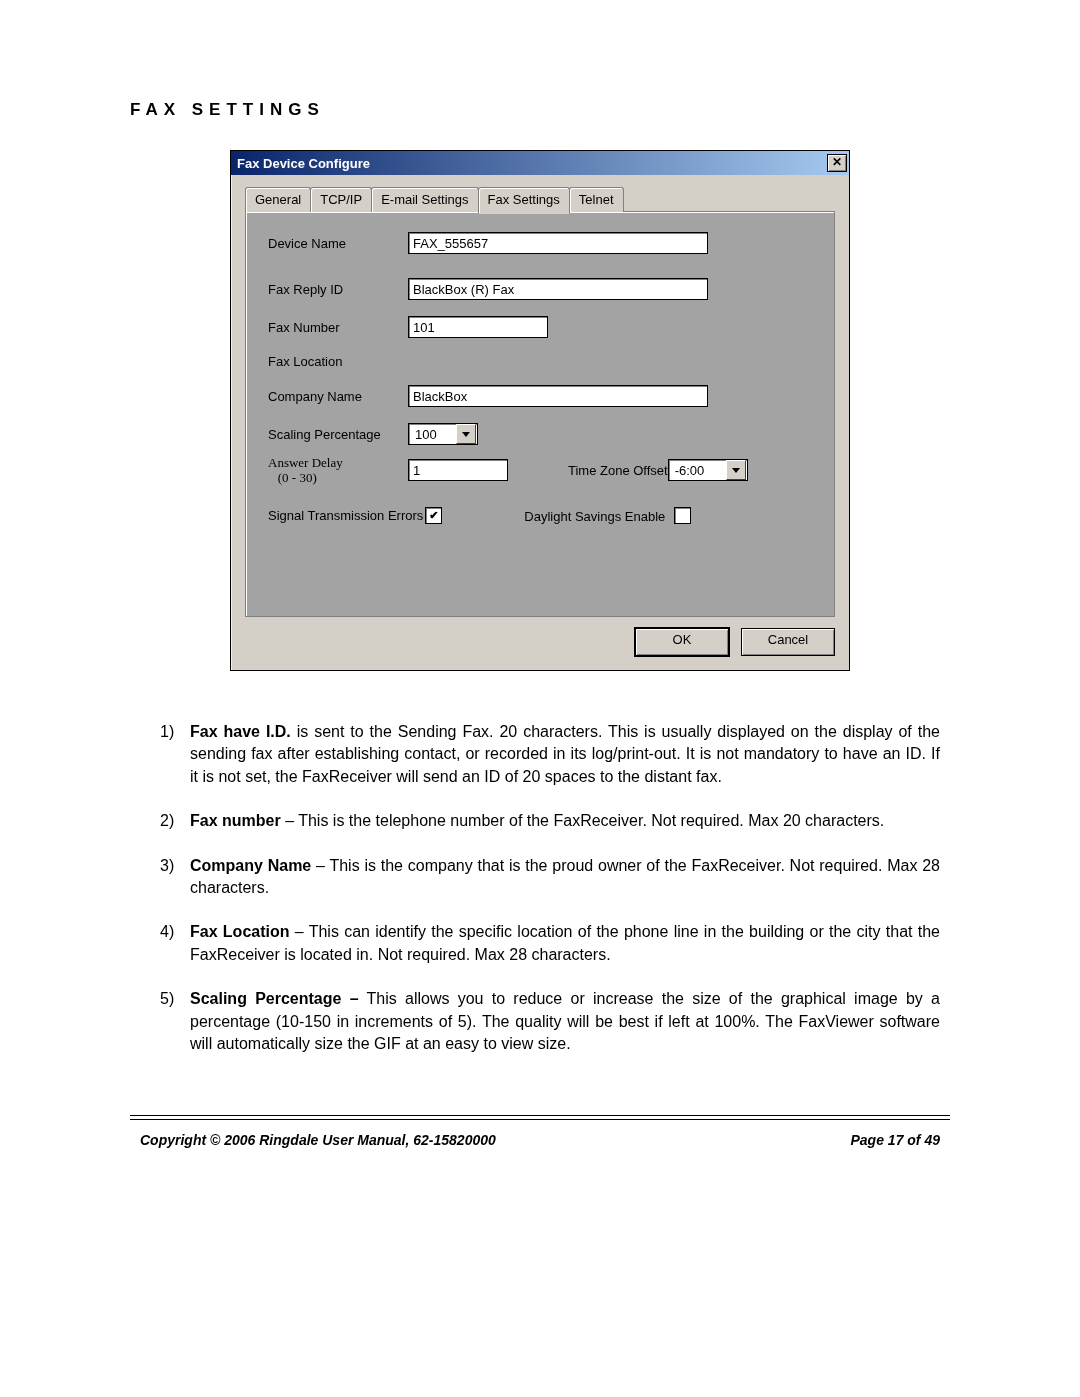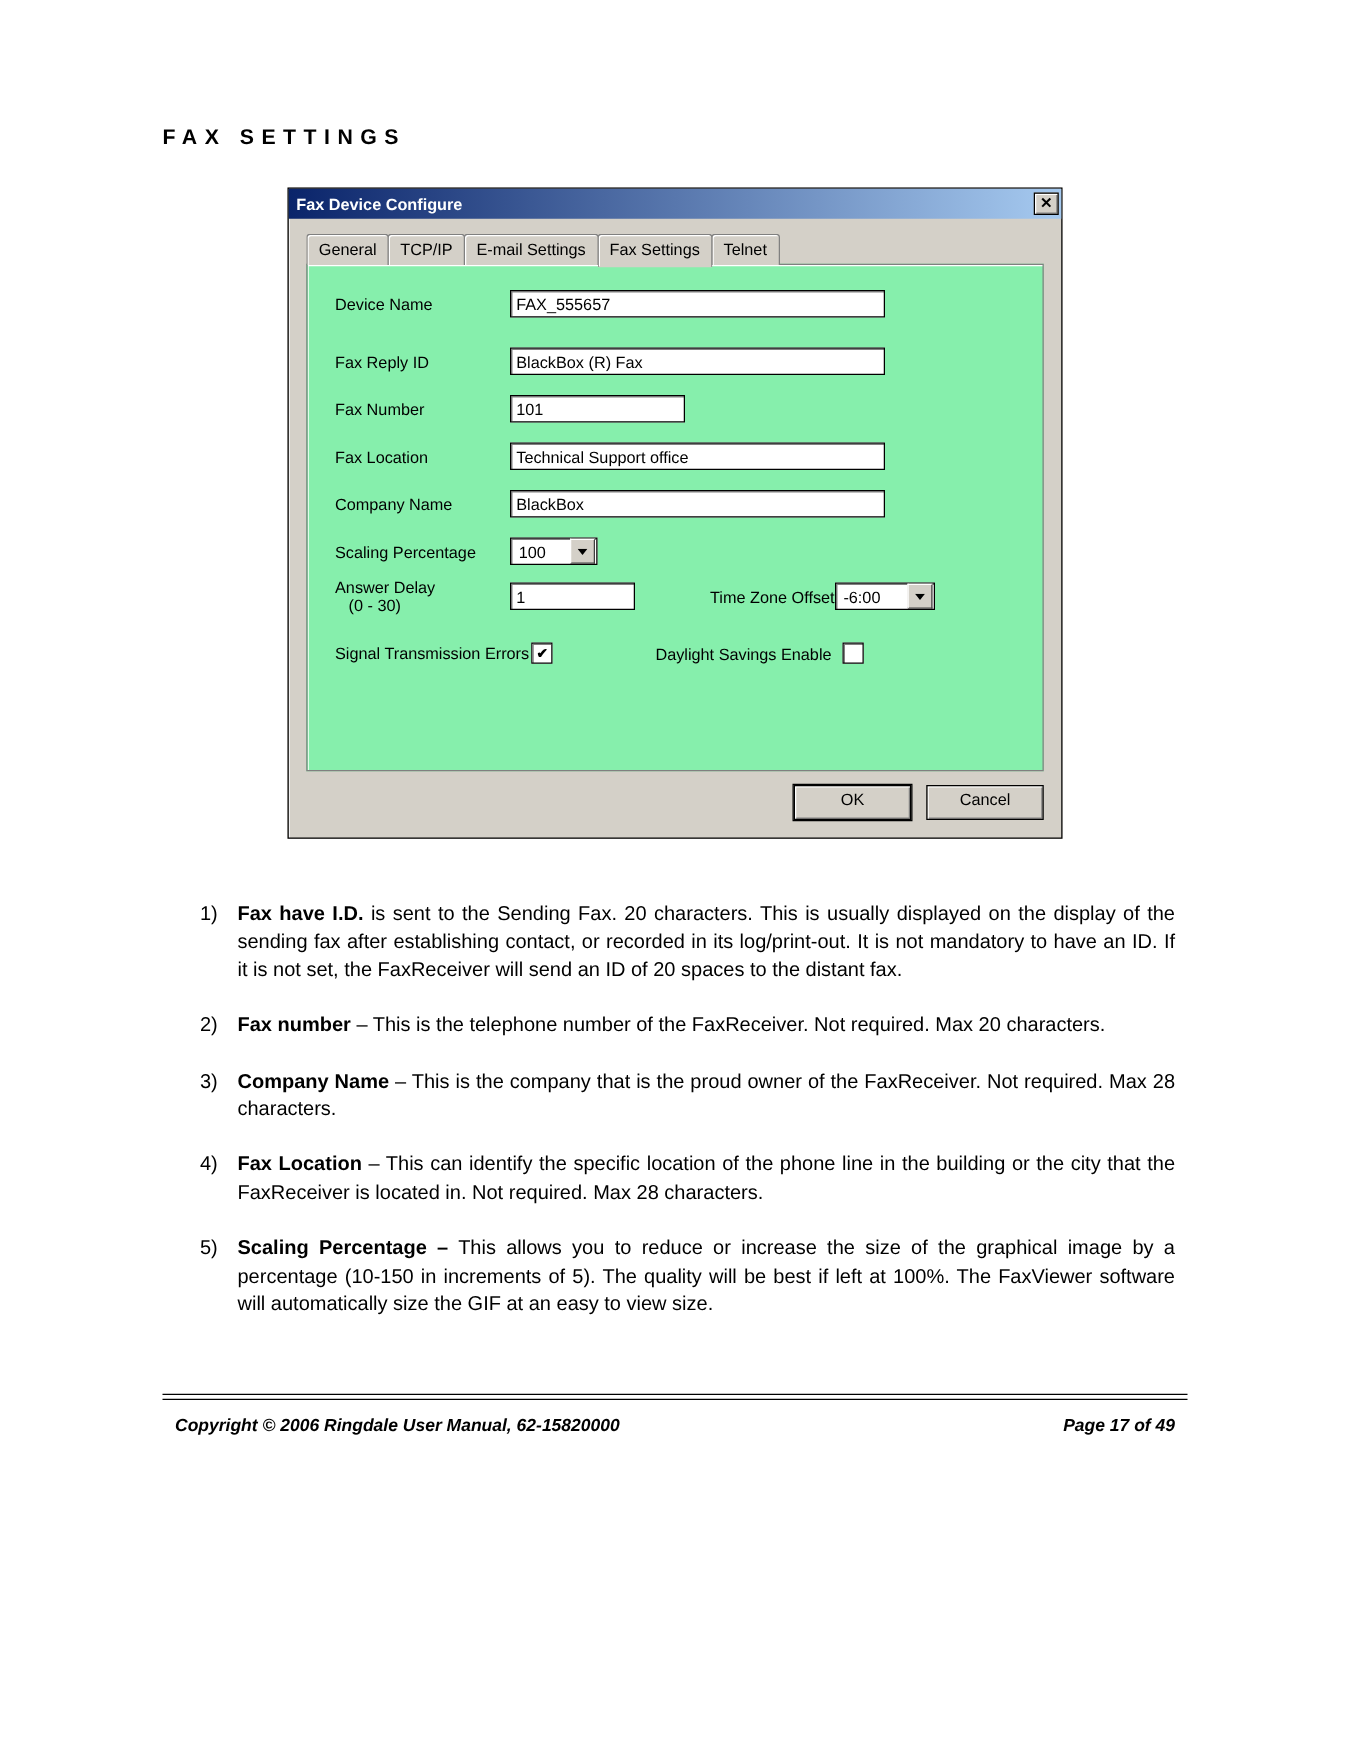--- a/index.html
+++ b/index.html
@@ -80,21 +80,21 @@
     background: #d4d0c8;
     z-index: 3;
     padding-bottom: 6px;
     top: 0;
     margin-bottom: -2px;
     border-bottom: 1px solid #d4d0c8;
   }
   .tab-panel {
     border: 1px solid #808080;
     box-shadow: inset 1px 1px 0 #fff;
-    background: #86efac;
+    background: #a3a3a3;
     padding: 20px 22px 24px 22px;
     position: relative;
     top: -1px;
     min-height: 360px;
   }
   .form-row {
     display: flex;
     align-items: center;
     margin-bottom: 16px;
   }
@@ -135,21 +135,21 @@
     margin: 1px;
     display: flex;
     align-items: center;
     justify-content: center;
   }
   .sel-btn svg { display:block; }
   .wide { width: 300px; }
   .mid { width: 140px; }
   .small { width: 70px; }
   .answer-row { display:flex; align-items:center; }
-  .answer-row .form-label { width:140px; }
+  .answer-row .form-label { width:140px;font-family:Liberation Serif, serif; }
   .answer-row .rhs { display:flex; align-items:center; flex:1; }
   .tz-label { margin-left: 60px; font-size:13px; }
   .check-row {
     display:flex;
     align-items:center;
     margin-top: 22px;
     margin-bottom: 6px;
     font-size:13px;
   }
   .check-row .lbl1 { display:flex; align-items:center; }
@@ -253,21 +253,20 @@
             <input class="textfield wide" value="BlackBox (R) Fax" style="">
           </div>
 
           <div class="form-row">
             <div class="form-label">Fax Number</div>
             <input class="textfield mid" value="101" style="">
           </div>
 
           <div class="form-row">
             <div class="form-label">Fax Location</div>
-            <input class="textfield wide" value="Technical Support office" style="">
           </div>
 
           <div class="form-row">
             <div class="form-label">Company Name</div>
             <input class="textfield wide" value="BlackBox" style="">
           </div>
 
           <div class="form-row" style="margin-bottom:10px;">
             <div class="form-label">Scaling Percentage</div>
             <div class="select-box small">

